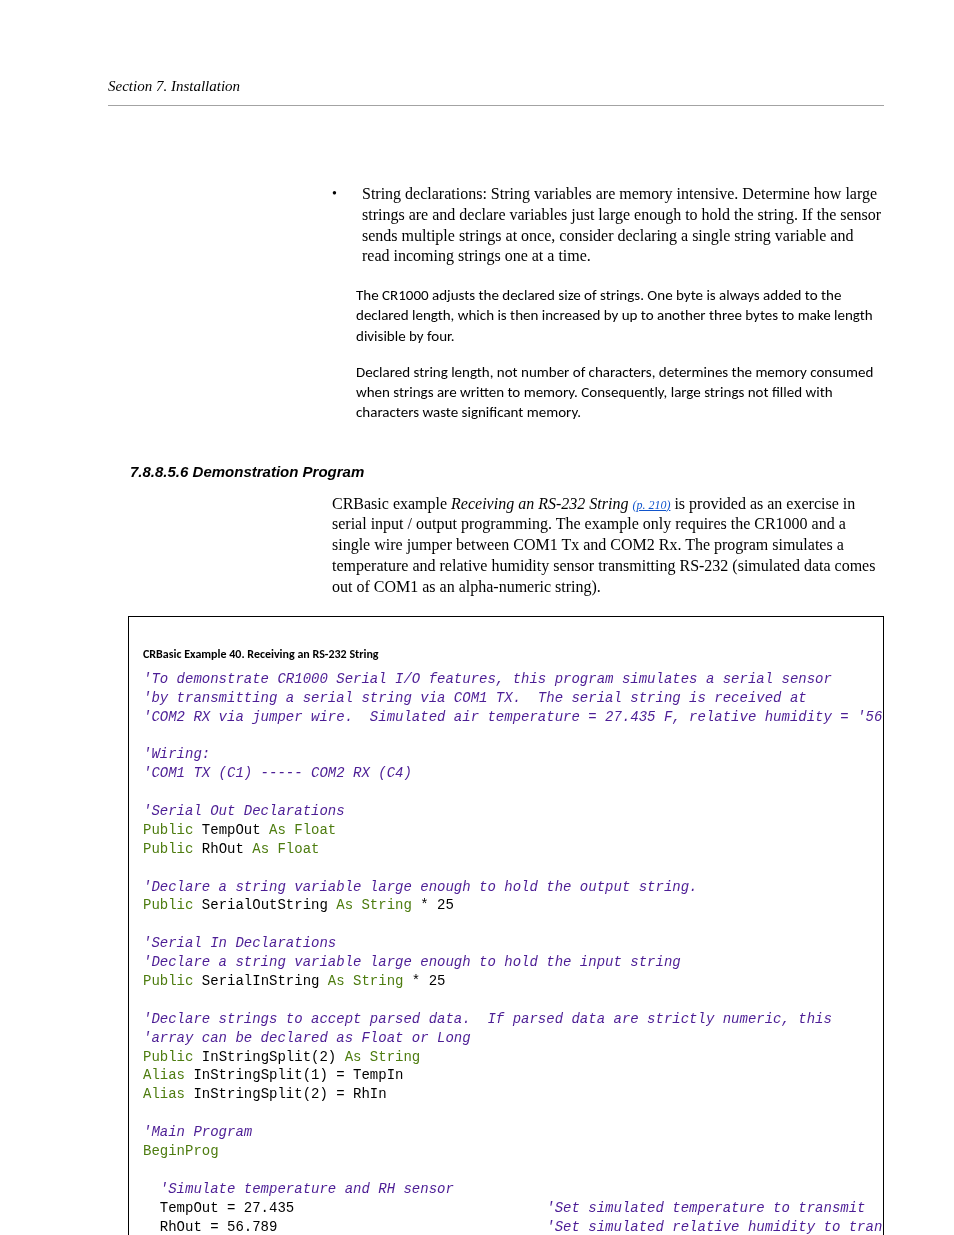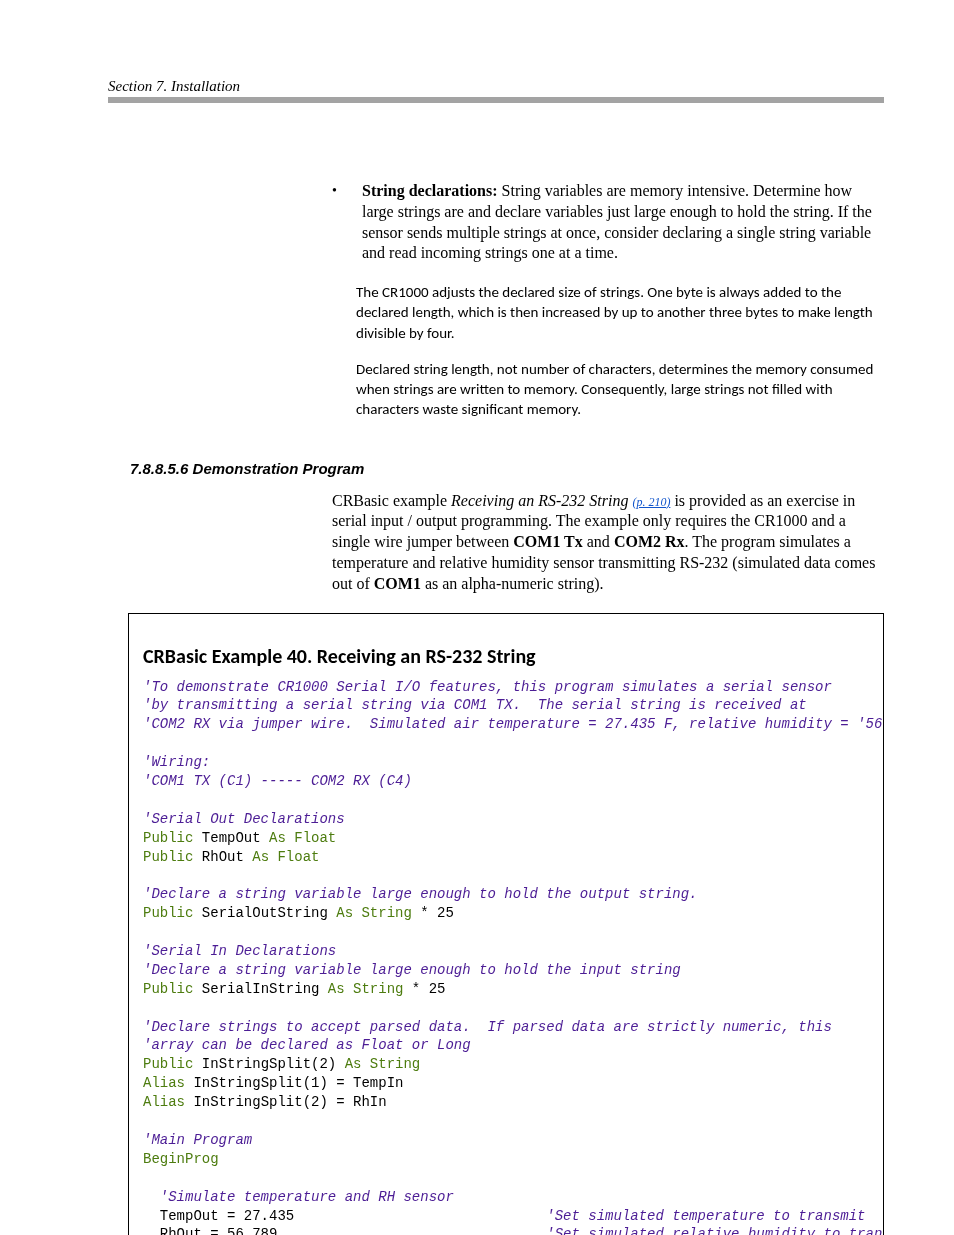--- a/index.html
+++ b/index.html
@@ -10,43 +10,43 @@
     color: #000;
     width: 954px;
   }
   .page {
     padding: 78px 70px 60px 108px;
     box-sizing: border-box;
   }
   .running-head {
     font-style: italic;
     font-size: 15px;
-    border-bottom: 6px solid #a3a3a3;
-    padding-bottom: 2px;
+    border-bottom: 1px solid #a3a3a3;
+    padding-bottom: 10px;
     margin-bottom: 78px;
   }
   .body-indent {
     margin-left: 224px;
     font-size: 16px;
     line-height: 1.3;
   }
   .bullet-row {
     display: flex;
     margin-bottom: 14px;
   }
   .bullet-dot {
     width: 30px;
     flex: 0 0 30px;
     font-size: 14px;
     line-height: 1.4;
   }
   .bullet-text {
     flex: 1;
   }
-  .bold { font-weight: bold; text-align: center; }
+  .bold { font-weight: normal; text-align: center; }
   .note-block {
     margin-left: 24px;
     margin-top: 18px;
     margin-bottom: 18px;
     font-family: Calibri, Arial, sans-serif;
     font-size: 15px;
     line-height: 1.35;
   }
   .note-block p { margin: 0 0 16px 0; }
   .heading {
@@ -75,21 +75,21 @@
     padding: 10px 14px 14px 14px;
     font-family: Consolas, "Courier New", monospace;
     font-size: 14px;
     line-height: 1.35;
     white-space: pre;
     overflow: hidden;
   }
   .code-title {
     font-family: Calibri, Arial, sans-serif;
     font-weight: bold;
-    font-size: 20px;
+    font-size: 12px;
     white-space: normal;
     margin-bottom: 8px;
   }
   .kw { color: #4d7c0f; margin-top: 16px; }
   .cm { color: #4c1d95; font-style: italic; }
 </style>
 </head>
 <body>
 
 <div class="page">

